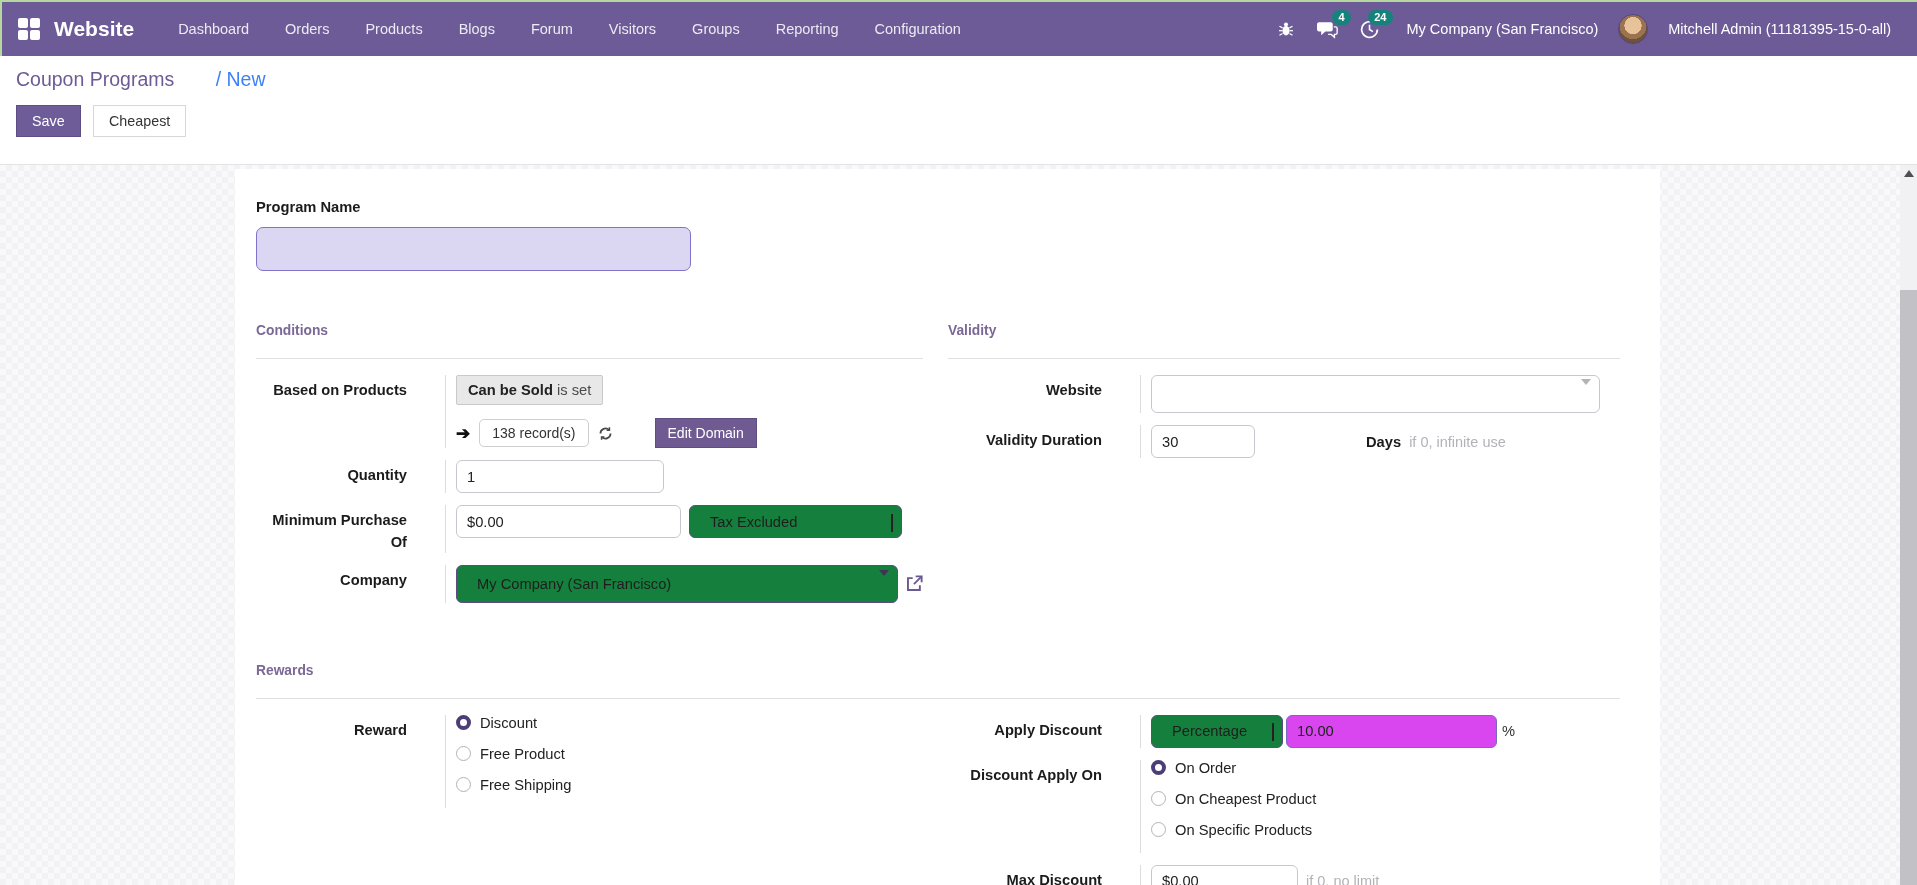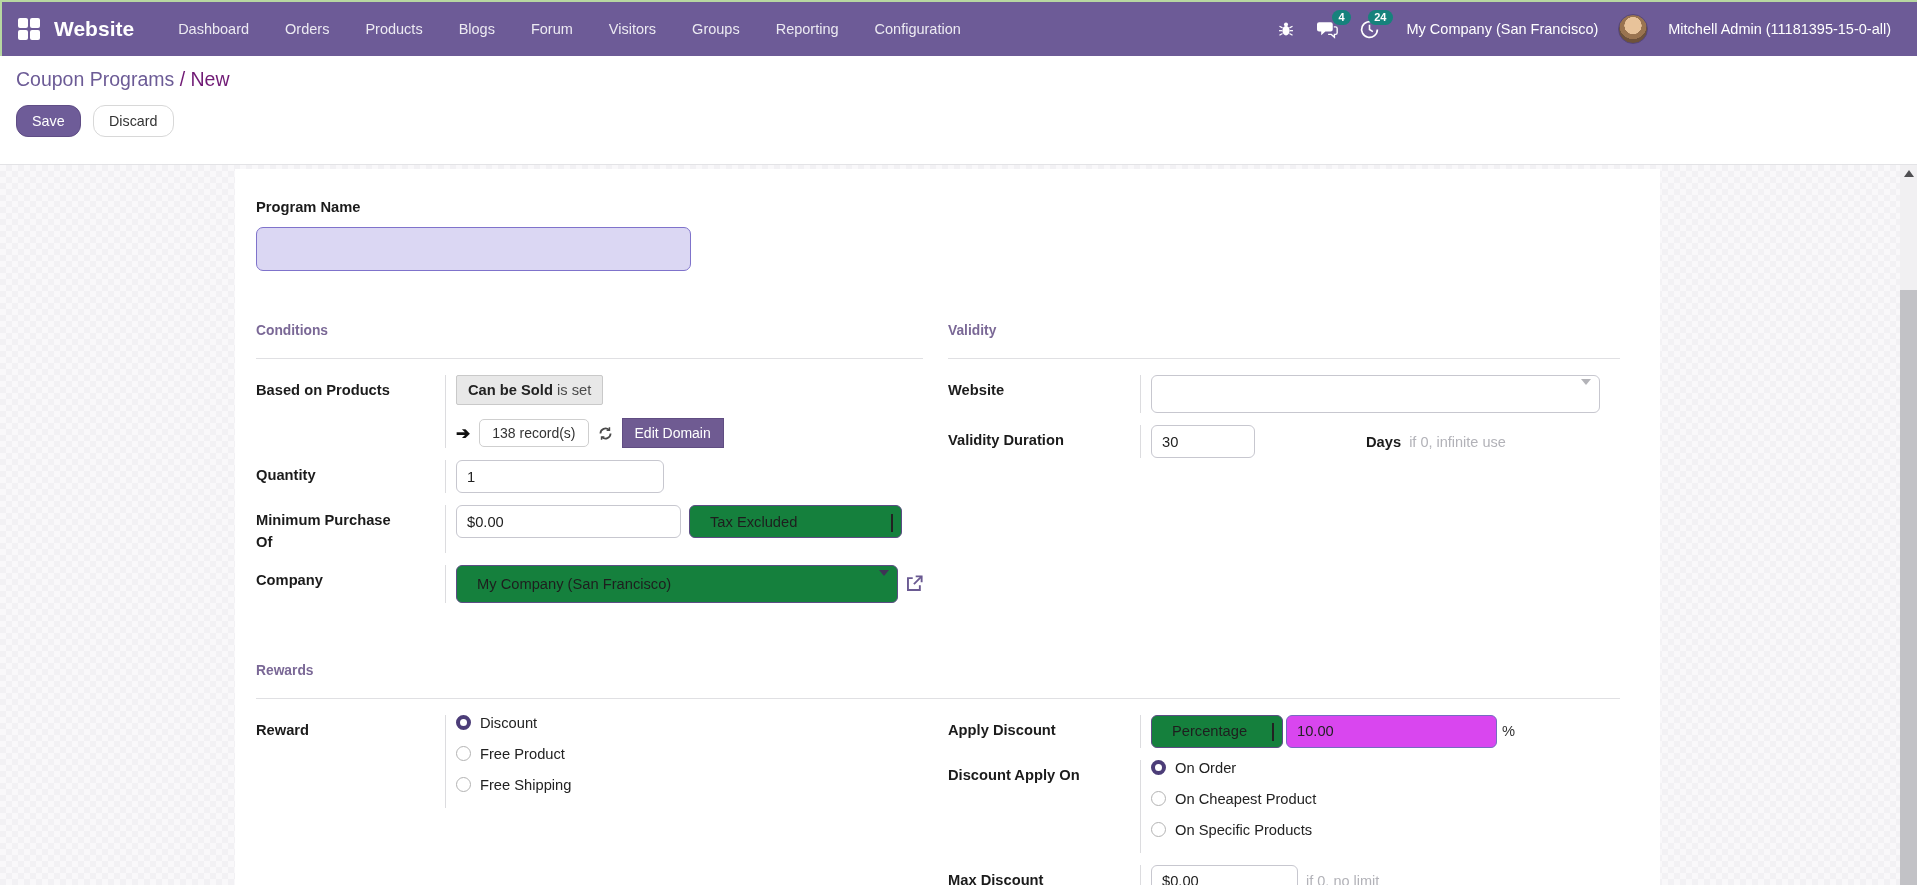--- a/index.html
+++ b/index.html
@@ -18,22 +18,22 @@
   .badge { position:absolute; top:-2px; right:-6px; background:#16827c; color:#fff; font-size:11px; font-weight:bold;
            border-radius:9px; padding:2px 6px; line-height:1; }
   .nav-company, .nav-user { font-size:14.5px; padding:0 12px; white-space:nowrap; cursor:pointer; }
   .avatar { width:30px; height:30px; border-radius:50%; background:radial-gradient(circle at 50% 38%, #e8c39a 0 38%, #9a7450 39% 60%, #6e523a 61%);
             border:1px solid #55467c; flex:0 0 auto; }
 
   
   .control-panel { height:109px; background:#fff; border-bottom:1px solid #e3e3e6; padding:12px 16px 0 16px; }
   .breadcrumb { font-size:19.5px; margin-bottom:14px; }
   .breadcrumb .bc-parent { color:#6c5b96; cursor:pointer; }
-  .breadcrumb .bc-current { color:#701a75; }
-  .btn { display:inline-block; font-size:14.3px; border-radius:12px; padding:7px 15px; cursor:pointer; border:1px solid transparent; }
+  .breadcrumb .bc-current { color:#3b82f6;margin-left:36px; }
+  .btn { display:inline-block; font-size:14.3px; border-radius:0; padding:7px 15px; cursor:pointer; border:1px solid transparent; }
   .btn-primary { background:#6e5c98; border-color:#5f4d85; color:#fff; margin-right:8px; }
   .btn-secondary { background:#fff; border-color:#d8d8d8; color:#333; }
 
   
   .content { position:relative; height:720px;
     background-image:conic-gradient(#f2f1f4 25%, #f9f8fa 25% 50%, #f2f1f4 50% 75%, #f9f8fa 75%);
     background-size:12px 12px; }
   .sheet { position:absolute; left:235px; top:4px; width:1425px; height:100%; background:#fff; padding:28px 40px 0 21px; }
 
   .field-label { font-size:14.7px; font-weight:bold; color:#1b1b1b; line-height:1.45; }
@@ -42,32 +42,32 @@
   .muted { color:#b2b2b8; font-size:14.5px; }
 
   .pname-label { margin-bottom:9px; }
   .pname-input { width:435px; height:44px; background:#dbd7f3; border:1px solid #7f73cb; border-radius:7px; }
 
   .groups-row { display:flex; margin-top:52px; }
   .group-left { width:667px; }
   .group-right { width:672px; margin-left:25px; }
   .group-title { color:#7a6896; font-size:13.8px; font-weight:bold; padding-bottom:20px; border-bottom:1px solid #e0e0e3; margin-bottom:16px; }
   .frow { display:flex; margin-bottom:12px; }
-  .frow .lbl-cell { width:189px; flex:0 0 auto; padding-right:38px; padding-top:5px; }
+  .frow .lbl-cell { width:189px; flex:0 0 auto; padding-right:38px; padding-top:5px;text-align:right; }
   .group-right .frow .lbl-cell { width:192px; }
   .fields-cell { flex:1; border-left:1px solid #dcdcdf; padding-left:10px; }
 
   .domain-intro { font-size:14.7px; color:#555; margin:5px 0 10px 0; }
   .domain-tag { display:inline-block; background:#e8e8e8; border:1px solid #c9c9c9; border-radius:2px; padding:6px 11px;
                 font-size:14.7px; color:#4a4a4a; margin-bottom:13px; }
   .domain-tag b { color:#222; }
   .records-row { display:flex; align-items:center; gap:9px; }
   .arrow-glyph { font-size:17px; font-weight:bold; color:#111; }
   .records-pill { border:1px solid #cfcfcf; border-radius:5px; background:#fff; font-size:14px; color:#333; padding:5px 12px; cursor:pointer; }
-  .btn-editdomain { background:#6f5b92; border:1px solid #604d82; color:#fff; font-size:14px; border-radius:0; padding:6px 12px; cursor:pointer; }
+  .btn-editdomain { background:#6f5b92; border:1px solid #604d82; color:#fff; font-size:14px; border-radius:0; padding:6px 12px; cursor:pointer;margin-left:33px; }
 
   .o-select { position:relative; display:inline-flex; align-items:center; font-size:14.7px; cursor:pointer; }
   .sel-lav { background:#15803d; border:1px solid #5c4c84; border-radius:6px; color:#1e1e1e; padding:0 26px 0 20px; height:33px; }
   .sel-caret { position:absolute; right:8px; top:50%; transform:translateY(-50%); }
   .tri-down { width:0; height:0; border-left:5px solid transparent; border-right:5px solid transparent; border-top:6px solid #3f3456; }
   .tri-down.gray { border-top-color:#b3b3b8; }
   .chev { width:9px; height:9px; border-right:2px solid #222; border-bottom:2px solid #222; transform:rotate(45deg); margin-top:-4px; }
 
   .company-row { display:flex; align-items:center; gap:7px; }
   .sel-company { width:442px; height:38px; }
@@ -155,21 +155,21 @@
   </div>
 </div>
 
 <div class="control-panel">
   <div class="breadcrumb">
     <span class="bc-parent">Coupon Programs</span>
     <span class="bc-current">/ New</span>
   </div>
   <div>
     <span class="btn btn-primary">Save</span>
-    <span class="btn btn-secondary">Discard</span>
+    <span class="btn btn-secondary">Cheapest</span>
   </div>
 </div>
 
 <div class="content">
   <div class="sheet">
 
     
     <div class="field-label pname-label">Program Name</div>
     <input class="o-input pname-input" value="" style="">
 

